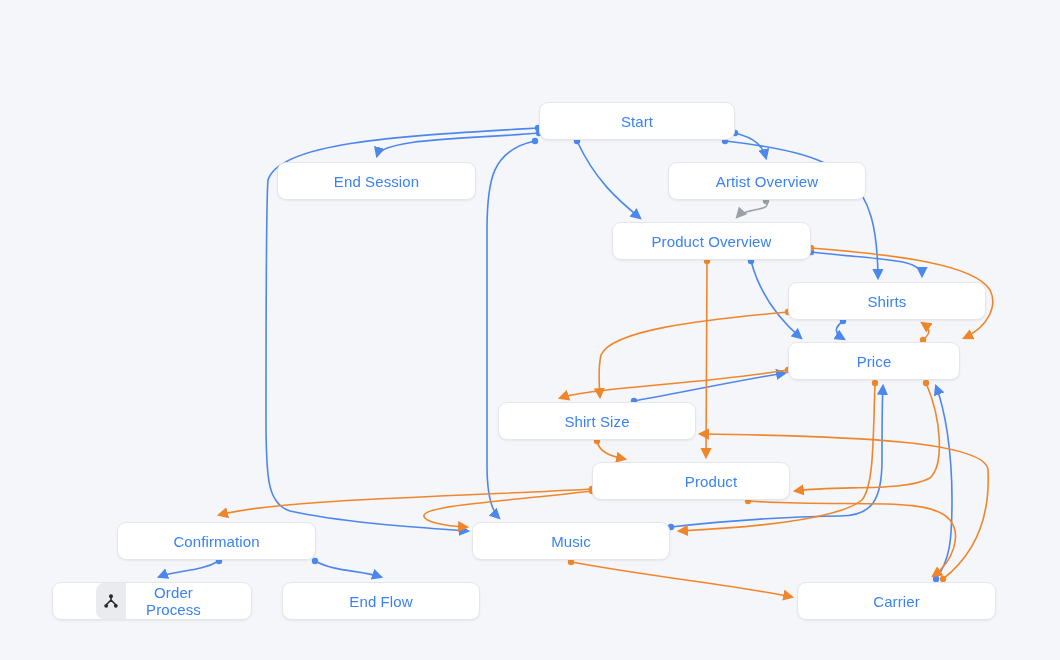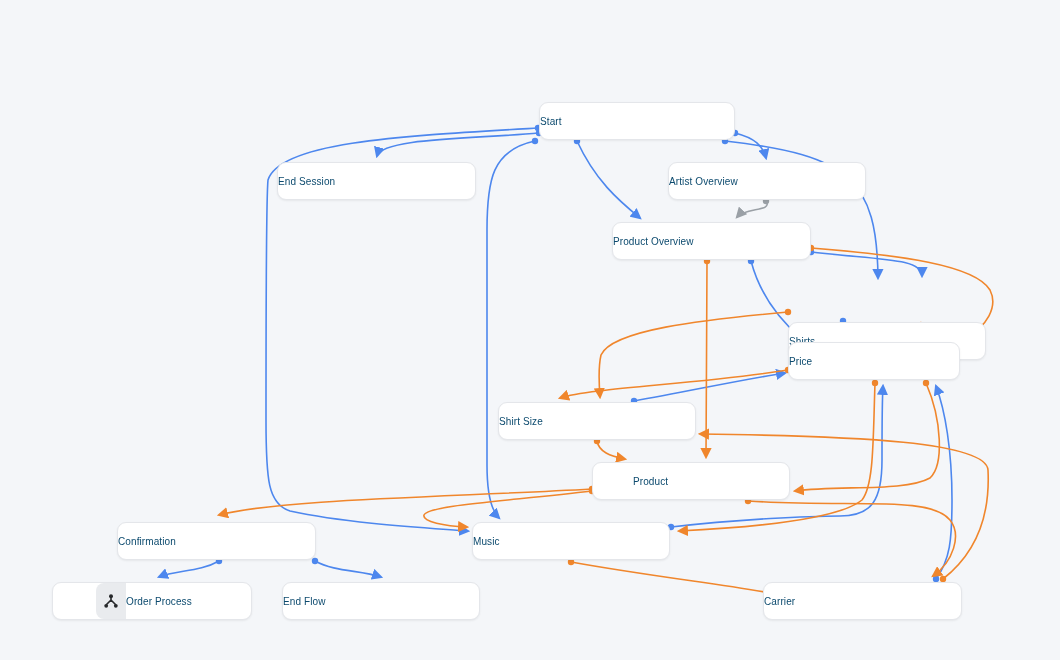--- a/index.html
+++ b/index.html
@@ -22,24 +22,24 @@
     border:1px solid #e4e6ea;
     border-radius:9px;
     box-shadow:0 1px 2px rgba(60,64,67,.08);
     display:flex;
     align-items:center;
     justify-content:center;
     box-sizing:border-box;
     cursor:pointer;
   }
   .node .label{
-    font-size:10px;
-    color:#0c4a6e;
+    font-size:15px;
+    color:#3b82f6;
     letter-spacing:.1px;
-    text-align:left;
+    text-align:center;
     flex:1;
   }
   .node .icon-box{
     width:30px;
     align-self:stretch;
     background:#e9ebee;
     border-radius:8px 0 0 8px;
     display:flex;align-items:center;justify-content:center;
     flex:0 0 30px;
   }
@@ -183,21 +183,21 @@
       </div>
       <div class="node" style="left: 277px; top: 162px; width: 199px; height: 38px;">
         <div class="label">End Session</div>
       </div>
       <div class="node" style="left: 668px; top: 162px; width: 198px; height: 38px;">
         <div class="label">Artist Overview</div>
       </div>
       <div class="node" style="left: 612px; top: 222px; width: 199px; height: 38px;">
         <div class="label">Product Overview</div>
       </div>
-      <div class="node" style="left: 788px; top: 282px; width: 198px; height: 38px; margin-top: 40px;">
+      <div class="node" style="left: 788px; top: 282px; width: 198px; height: 38px;">
         <div class="label">Shirts</div>
       </div>
       <div class="node" style="left: 788px; top: 342px; width: 172px; height: 38px;">
         <div class="label">Price</div>
       </div>
       <div class="node" style="left: 498px; top: 402px; width: 198px; height: 38px;">
         <div class="label">Shirt Size</div>
       </div>
       <div class="node" style="left: 592px; top: 462px; width: 198px; height: 38px; padding-left: 40px;">
         <div class="label">Product</div>
@@ -215,17 +215,17 @@
             <path d="M8 4.5 L8 7 M8 7 L3.5 11.5 M8 7 L12.5 11.5" stroke="#27292b" stroke-width="1.6" fill="none" stroke-linecap="round"></path>
             <circle cx="3.2" cy="12.8" r="1.9" fill="#27292b"></circle>
             <circle cx="12.8" cy="12.8" r="1.9" fill="#27292b"></circle>
           </svg>
         </div>
         <div class="label">Order Process</div>
       </div>
       <div class="node" style="left: 262px; top: 582px; width: 198px; height: 38px; margin-left: 20px;">
         <div class="label">End Flow</div>
       </div>
-      <div class="node" style="left: 763px; top: 582px; width: 199px; height: 38px;">
+      <div class="node" style="left: 797px; top: 582px; width: 199px; height: 38px;">
         <div class="label">Carrier</div>
       </div>
     </div>
 </div>
 
 </body></html>

